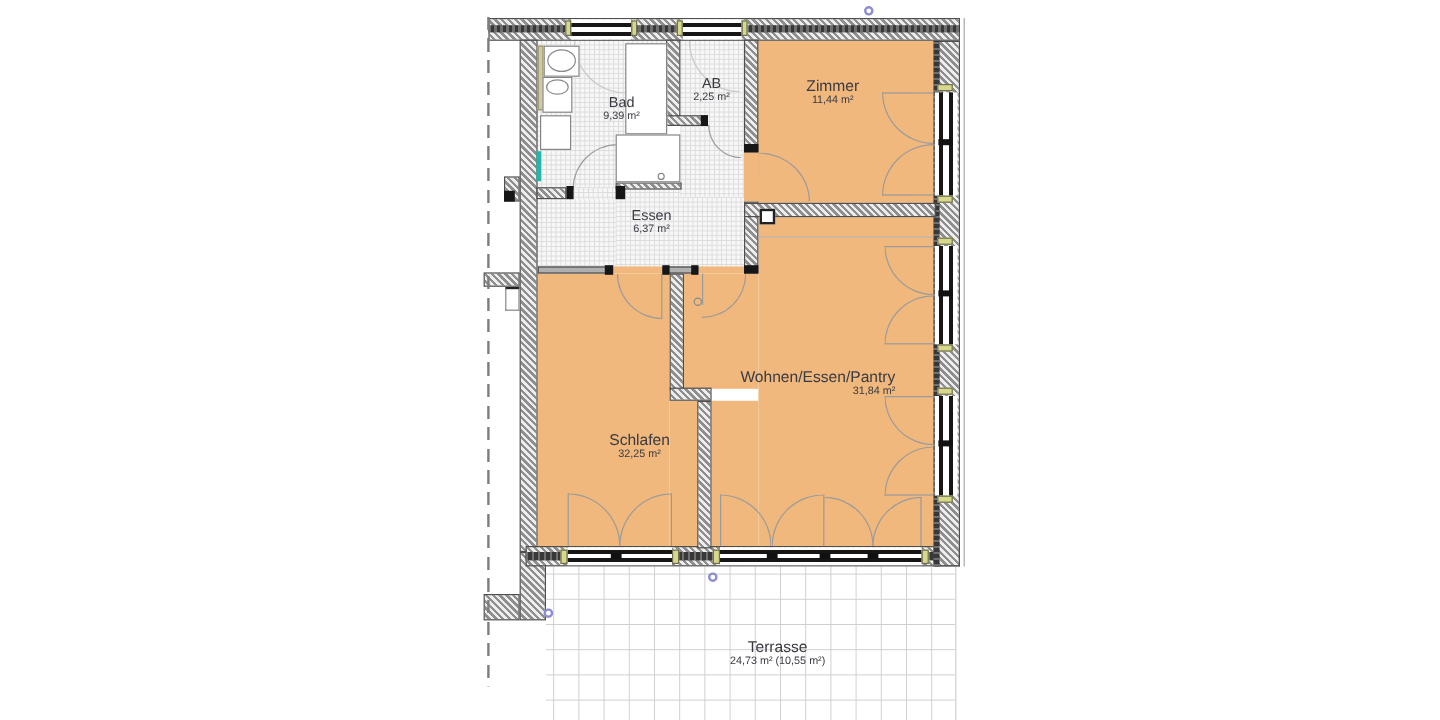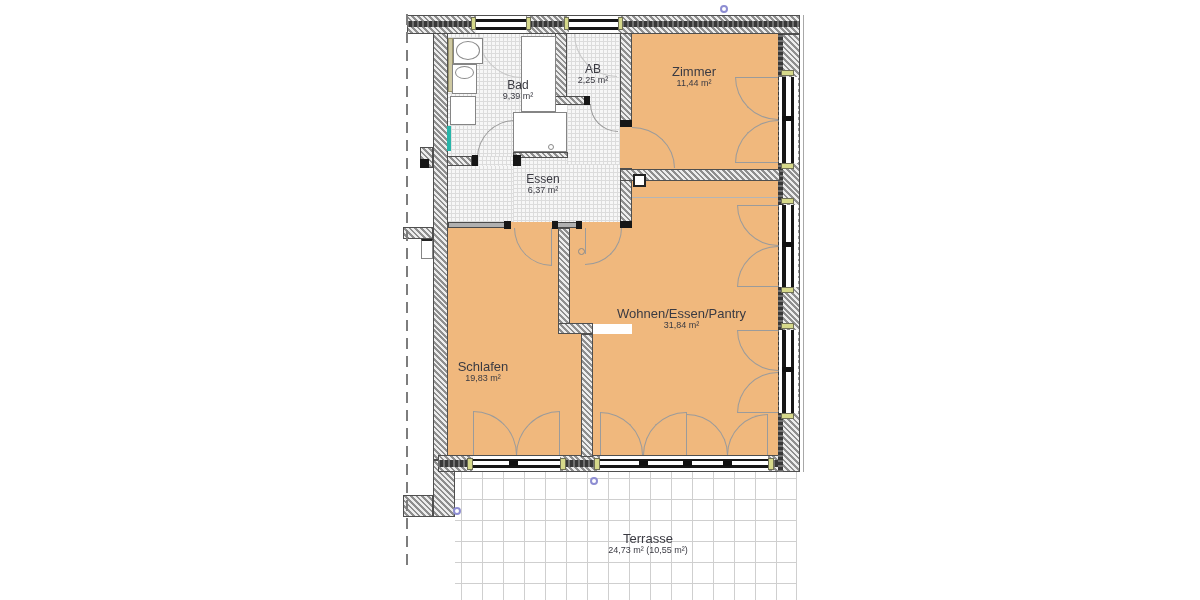--- a/index.html
+++ b/index.html
@@ -43,21 +43,21 @@
   .dashline{width:2px;background:repeating-linear-gradient(180deg,#7d7d7d 0 11px,transparent 11px 18px);}
   .thinline{background:#b5b5b5;}
   .outerline{background:#a8a8a8;}
   .teal{background:#27b5a9;}
   .beige{background:#cfc9a2;border:1px solid #9a946d;}
   .oval{border:1px solid #8a8a8a;border-radius:50%;background:#fff;}
   .marker{width:8px;height:8px;border:2px solid #8d8dd2;border-radius:50%;background:#fff;}
   .shaft{background:#fff;border:2px solid #222;}
   
   .label{position:absolute;color:#3a3a42;text-align:center;transform:translateX(-50%);white-space:nowrap;}
-  .label.la{transform:none;text-align:center;}
+  .label.la{transform:none;text-align:right;}
   .label .nm{font-size:13px;line-height:13px;}
   .label.sm .nm{font-size:12px;line-height:12px;}
   .label .ar{font-size:9px;line-height:11px;}
 </style>
 </head>
 <body>
 
 <div id="stage">
 
   <div class="abs tile" style="left:447px;top:33px;width:108px;height:189px;"></div>
@@ -213,23 +213,23 @@
     <div class="ar">2,25 m²</div>
   </div>
   <div class="label" style="left:694px;top:65px;">
     <div class="nm">Zimmer</div>
     <div class="ar">11,44 m²</div>
   </div>
   <div class="label sm" style="left:543px;top:173px;">
     <div class="nm">Essen</div>
     <div class="ar">6,37 m²</div>
   </div>
-  <div class="label" style="left:483px;top:360px;">
+  <div class="label" style="left:533px;top:360px;">
     <div class="nm">Schlafen</div>
-    <div class="ar">19,83 m²</div>
+    <div class="ar">32,25 m²</div>
   </div>
   <div class="label la" style="left:617px;top:307px;">
     <div class="nm">Wohnen/Essen/Pantry</div>
     <div class="ar">31,84 m²</div>
   </div>
   <div class="label" style="left:648px;top:532px;">
     <div class="nm">Terrasse</div>
     <div class="ar">24,73 m² (10,55 m²)</div>
   </div>
 

